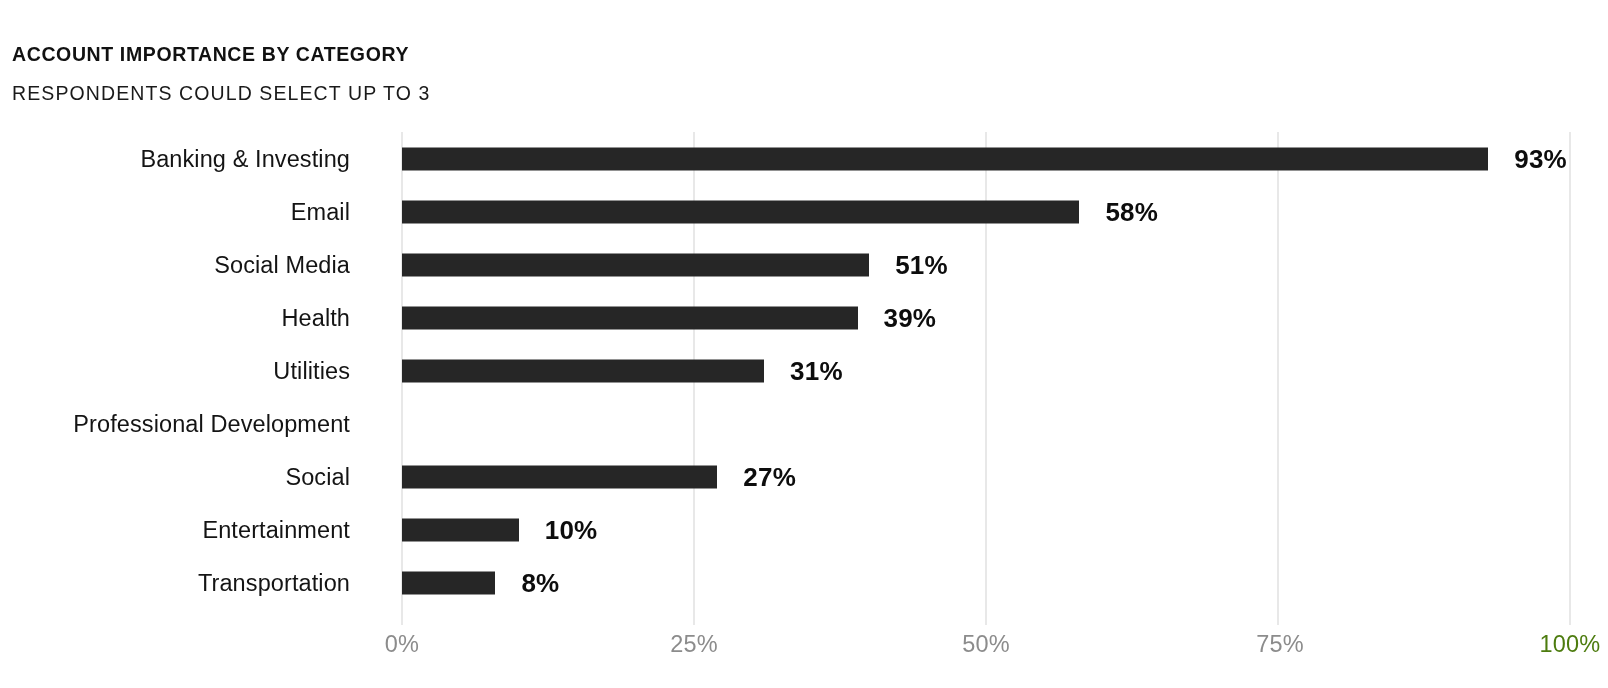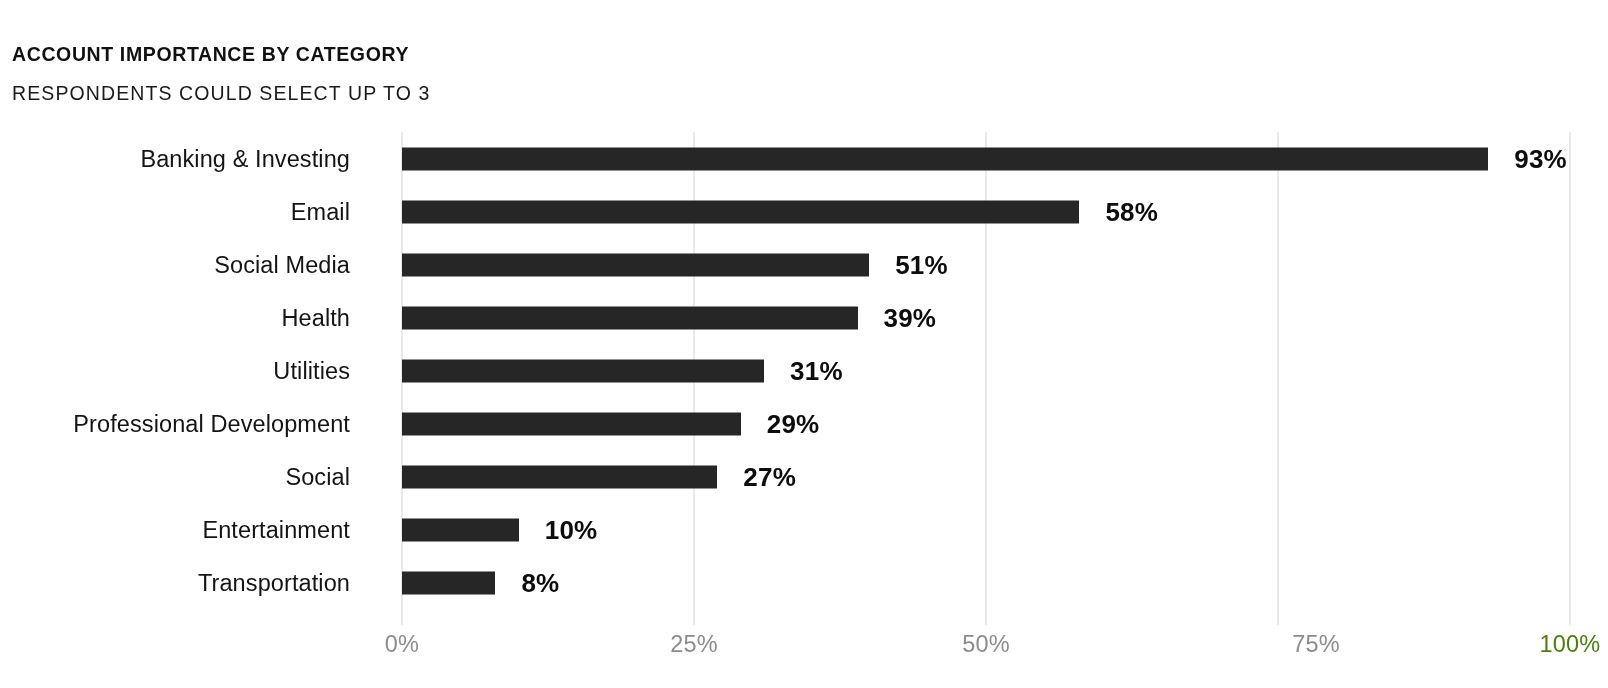--- a/index.html
+++ b/index.html
@@ -177,24 +177,20 @@
       </div>
       <div class="row">
         <div class="cat-label">Utilities</div>
         <div class="bar-wrap">
           <div class="bar" style="width: 362.08px; background: rgb(38, 38, 38);"></div>
           <div class="bar-value">31%</div>
         </div>
       </div>
       <div class="row">
         <div class="cat-label">Professional Development</div>
-        <div class="bar-wrap">
-          <div class="bar" style="width: 338.72px; background: rgb(38, 38, 38);"></div>
-          <div class="bar-value">29%</div>
-        </div>
       </div>
       <div class="row">
         <div class="cat-label">Social</div>
         <div class="bar-wrap">
           <div class="bar" style="width: 315.36px; background: rgb(38, 38, 38);"></div>
           <div class="bar-value">27%</div>
         </div>
       </div>
       <div class="row">
         <div class="cat-label">Entertainment</div>
@@ -208,16 +204,16 @@
         <div class="bar-wrap">
           <div class="bar" style="width: 93.44px; background: rgb(38, 38, 38);"></div>
           <div class="bar-value">8%</div>
         </div>
       </div>
     </div>
   <div class="xaxis" id="xaxis">
       <div class="xtick" style="left: 402px; color: rgb(140, 140, 140);">0%</div>
       <div class="xtick" style="left: 694px; color: rgb(140, 140, 140);">25%</div>
       <div class="xtick" style="left: 986px; color: rgb(140, 140, 140);">50%</div>
-      <div class="xtick" style="left: 1316px; color: rgb(140, 140, 140);">75%</div>
+      <div class="xtick" style="left: 1280px; color: rgb(140, 140, 140);">75%</div>
       <div class="xtick" style="left: 1570px; color: #4d7c0f;">100%</div>
     </div>
 </div>
 
 </body></html>

